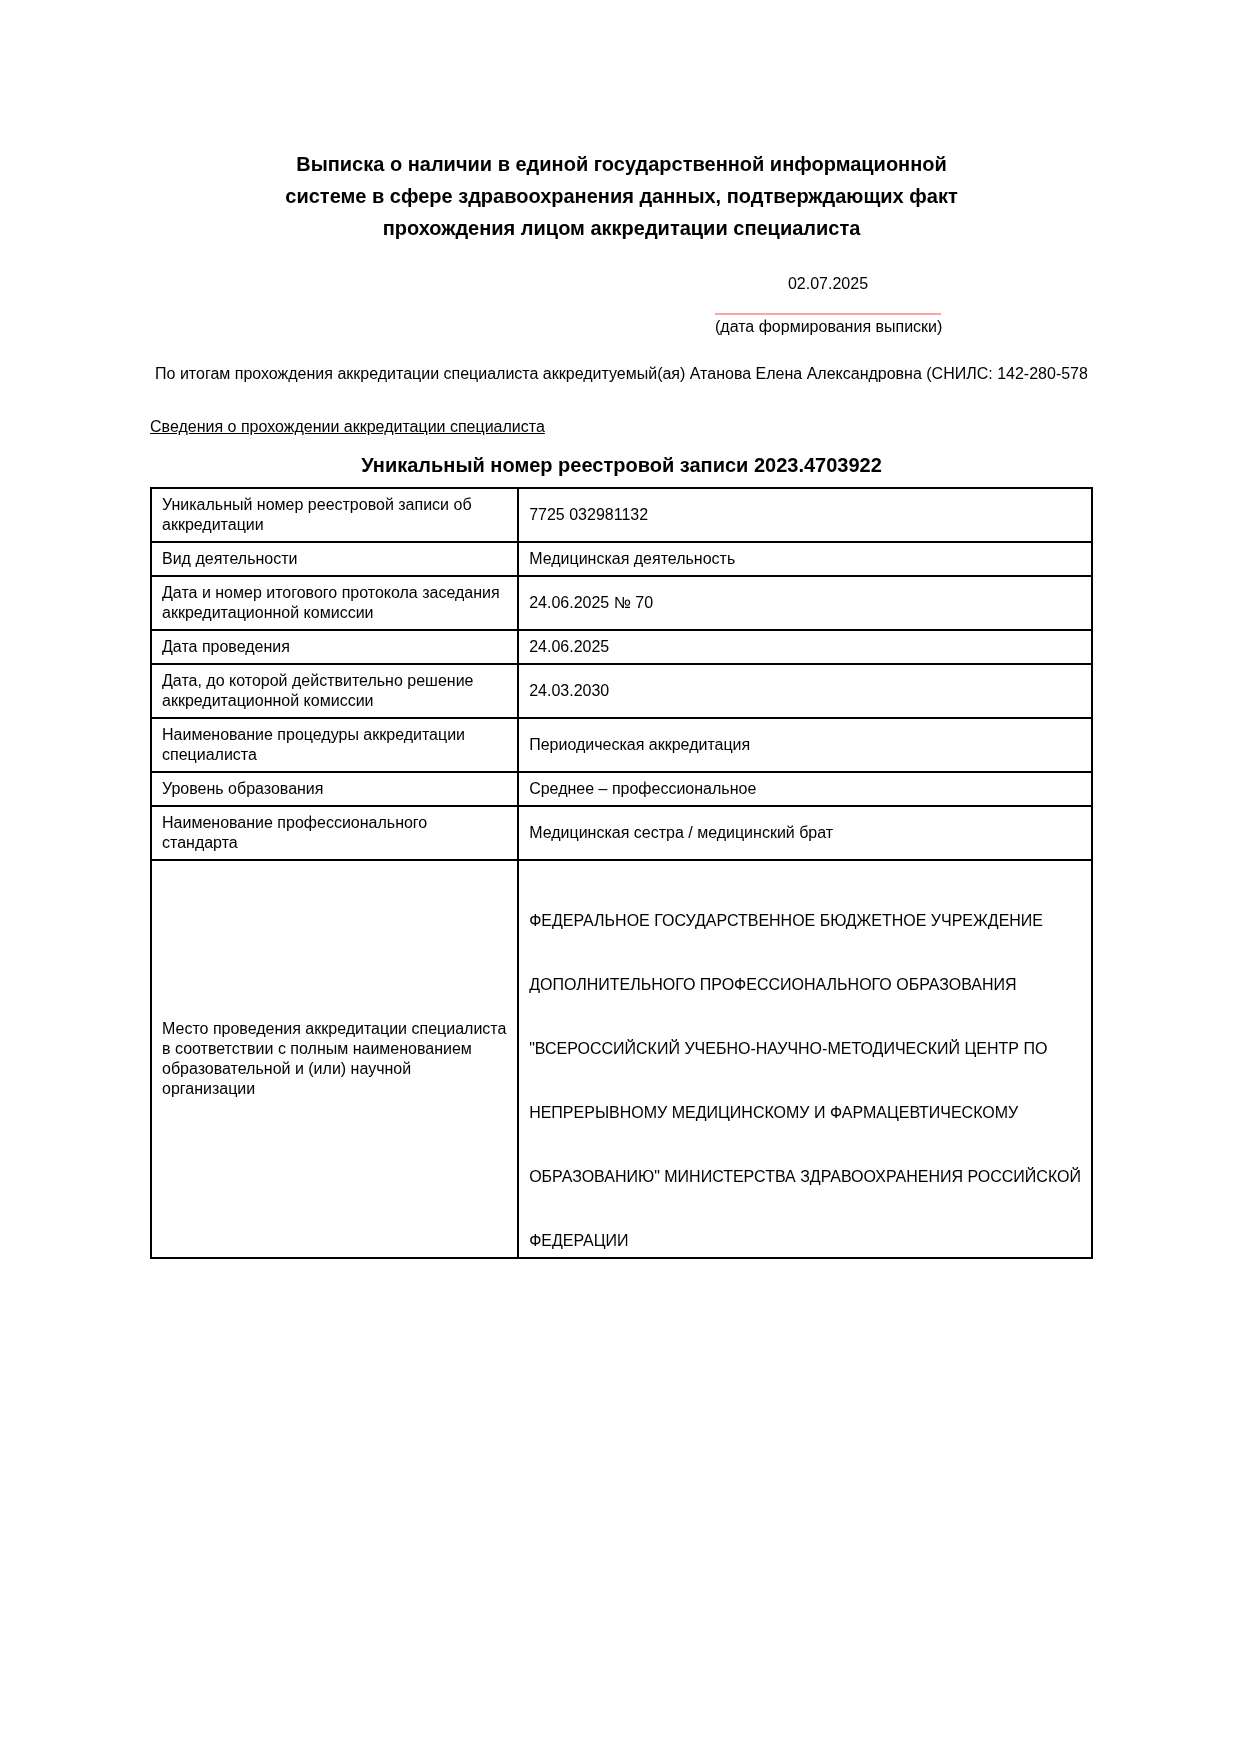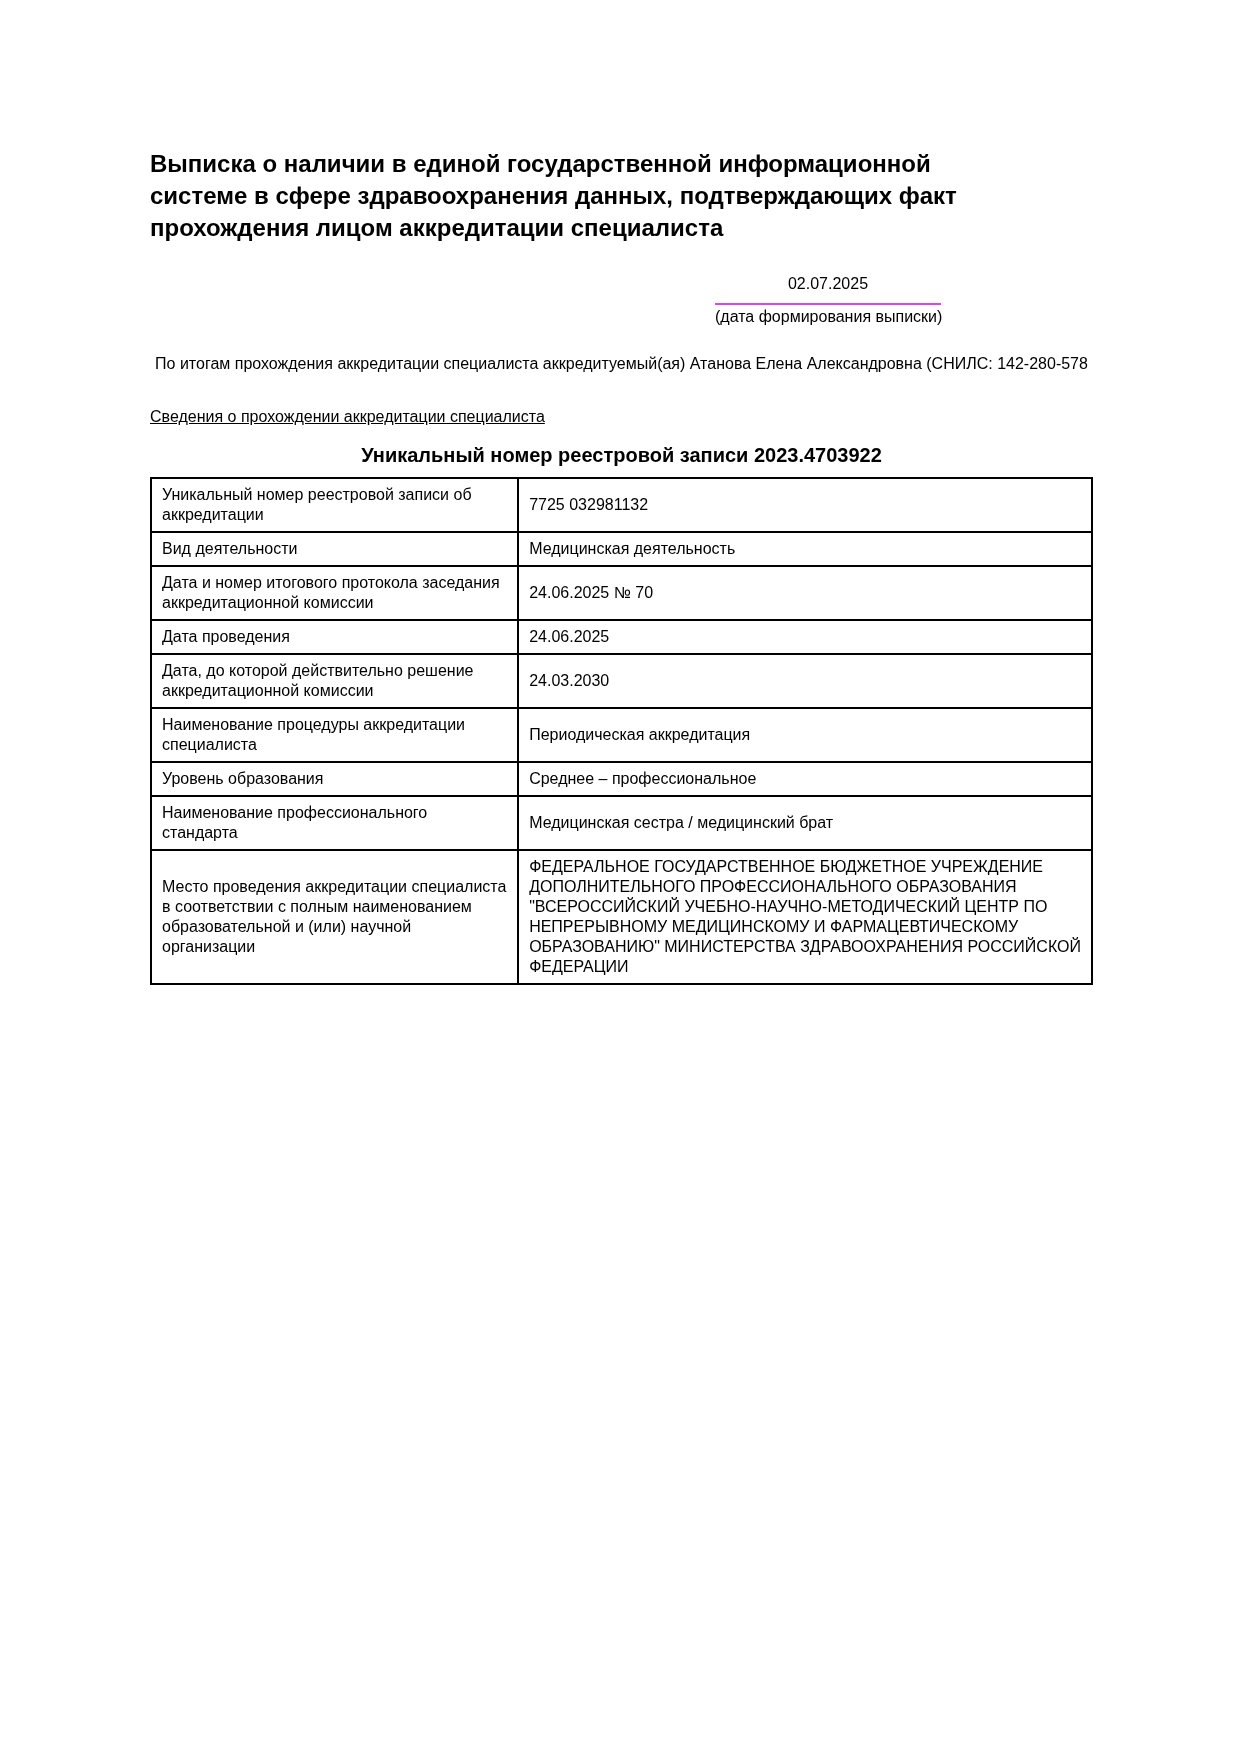--- a/index.html
+++ b/index.html
@@ -8,37 +8,37 @@
     width: 1240px;
     height: 1755px;
     background: #ffffff;
     color: #000000;
     font-family: "Liberation Sans", "DejaVu Sans", sans-serif;
     overflow: hidden;
   }
   .content { padding: 148px 147px 0 150px; }
 
   .title {
-    font-size: 24px;
+    font-size: 20px;
     font-weight: bold;
     line-height: 32px;
-    text-align: left;
+    text-align: center;
     white-space: nowrap;
   }
 
   .date-block {
     width: 226px;
     margin: 30px 152px 0 auto;
     text-align: center;
     font-size: 16px;
   }
   .date-value {
     line-height: 19px;
-    padding-bottom: 10px;
-    border-bottom: 2px solid #d946ef;
+    padding-bottom: 20px;
+    border-bottom: 2px solid #fca5a5;
   }
   .date-caption { line-height: 19px; margin-top: 2px; white-space: nowrap; }
 
   .intro {
     margin-top: 26px;
     text-align: center;
     font-size: 16px;
     line-height: 23px;
     white-space: nowrap;
   }
@@ -67,21 +67,21 @@
     font-size: 16px;
     line-height: 20px;
     color: #000000;
   }
   table.acc-table td {
     border: 2px solid #000000;
     padding: 6px 10px;
     vertical-align: middle;
   }
   td.cell-label { width: 40%; }
-  td.cell-value .value-line { white-space: nowrap; }
+  td.cell-value .value-line { white-space: nowrap; margin-top: 44px; }
 </style>
 </head>
 <body>
 
 <div class="page">
   <div class="content">
 
     <div class="title">
       <div>Выписка о наличии в единой государственной информационной</div>
       <div>системе в сфере здравоохранения данных, подтверждающих факт</div>

